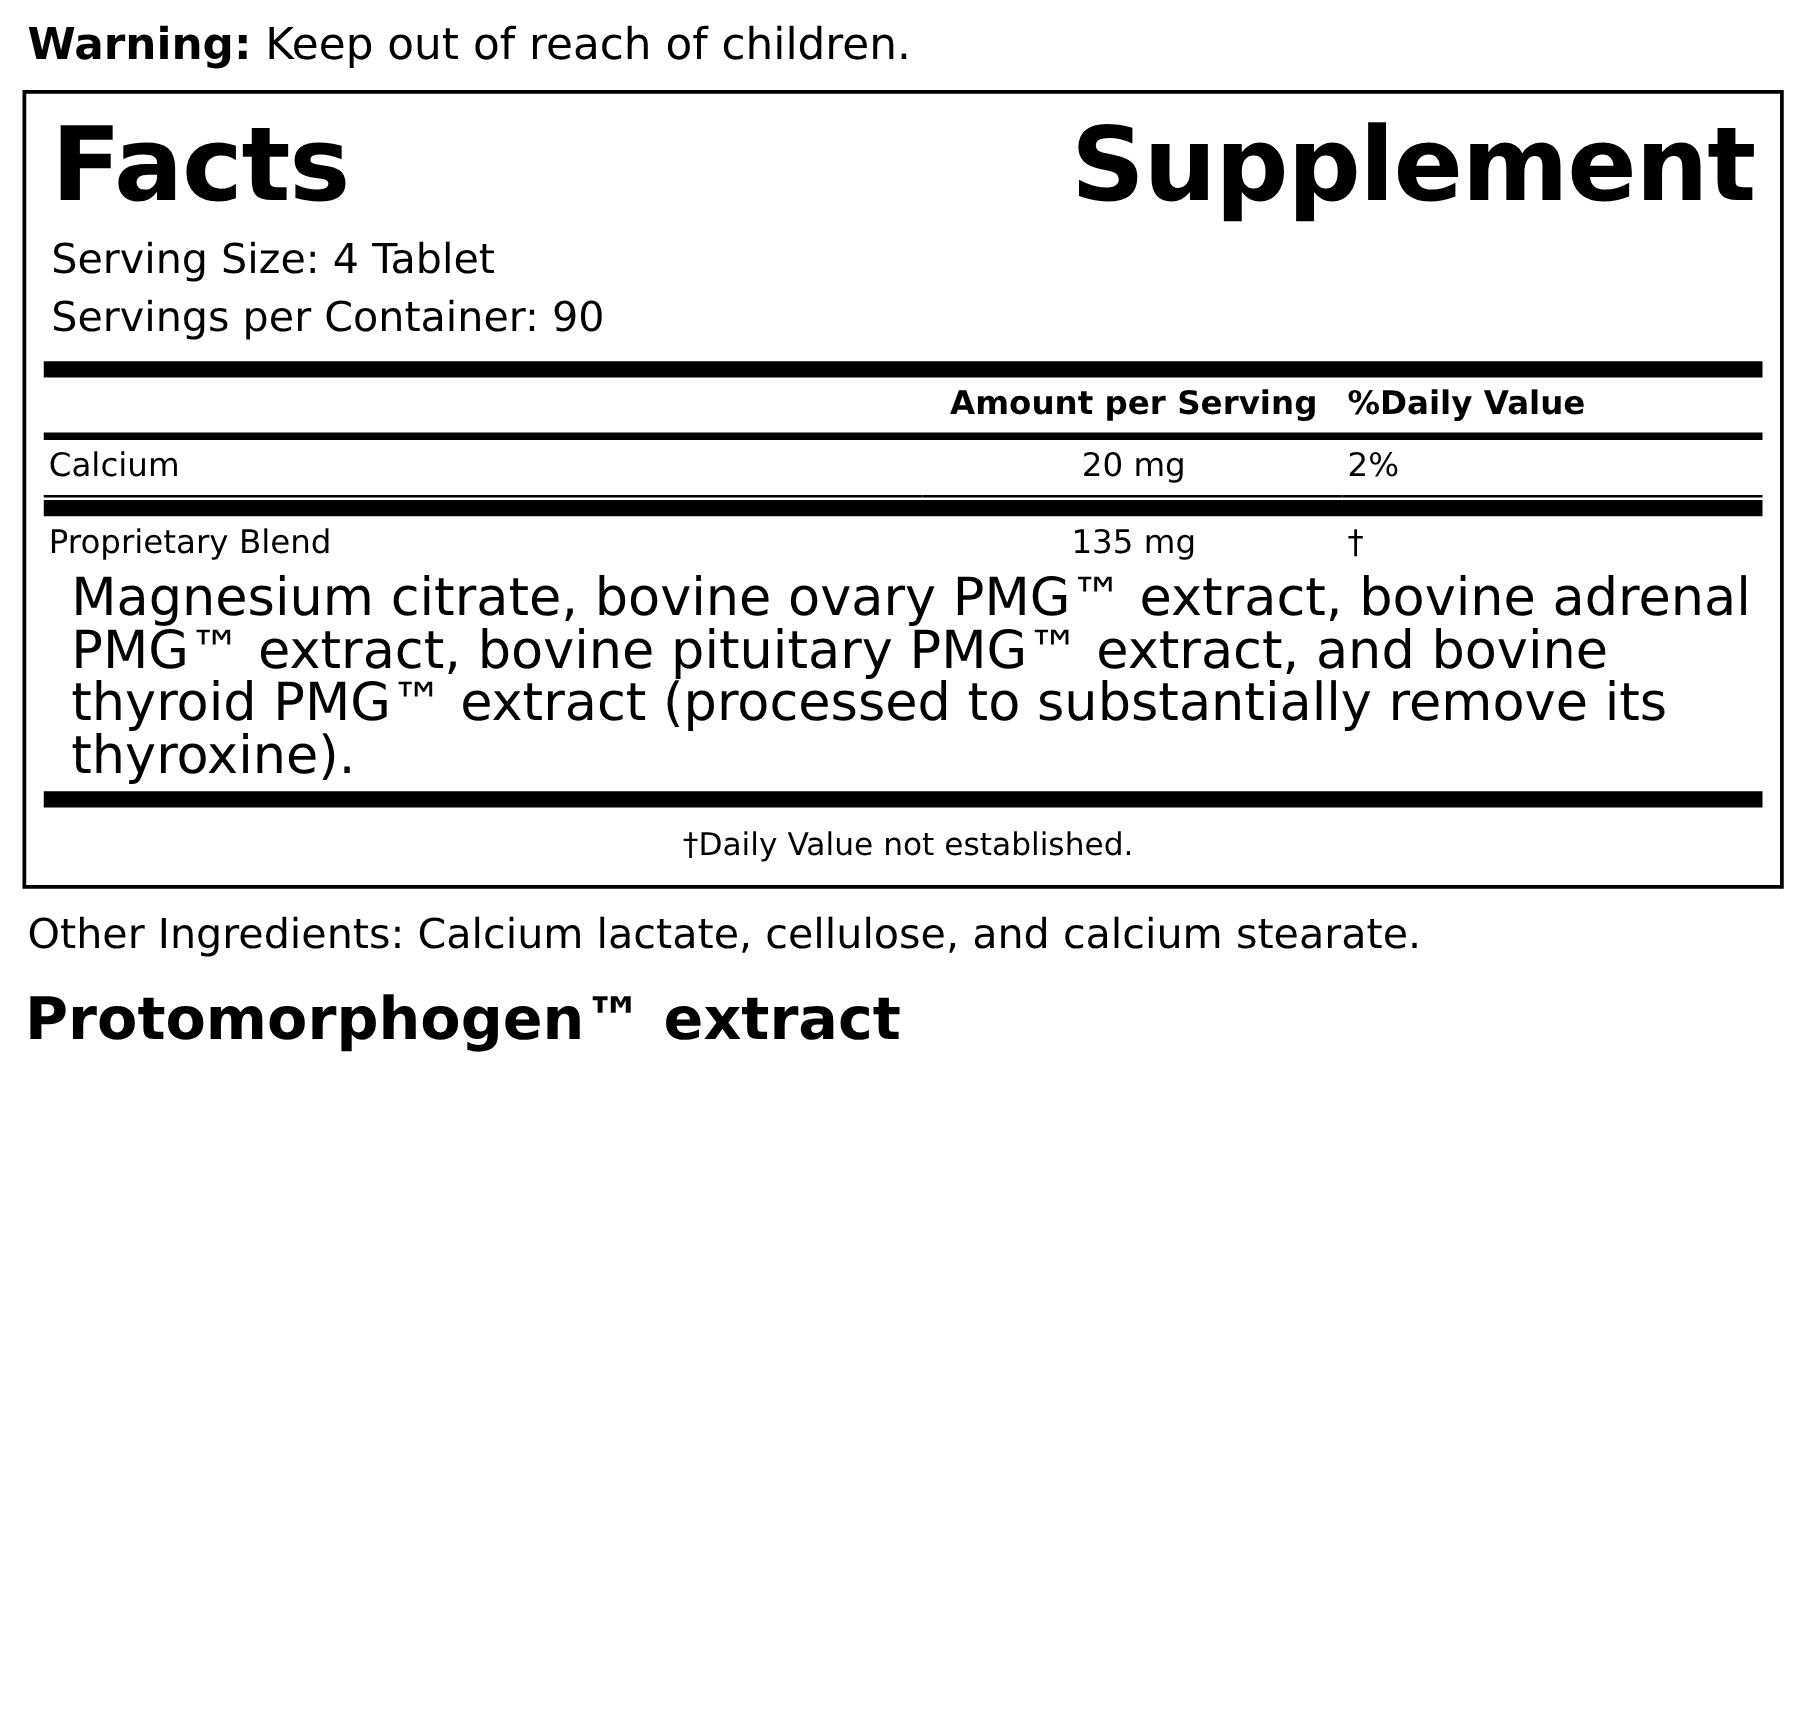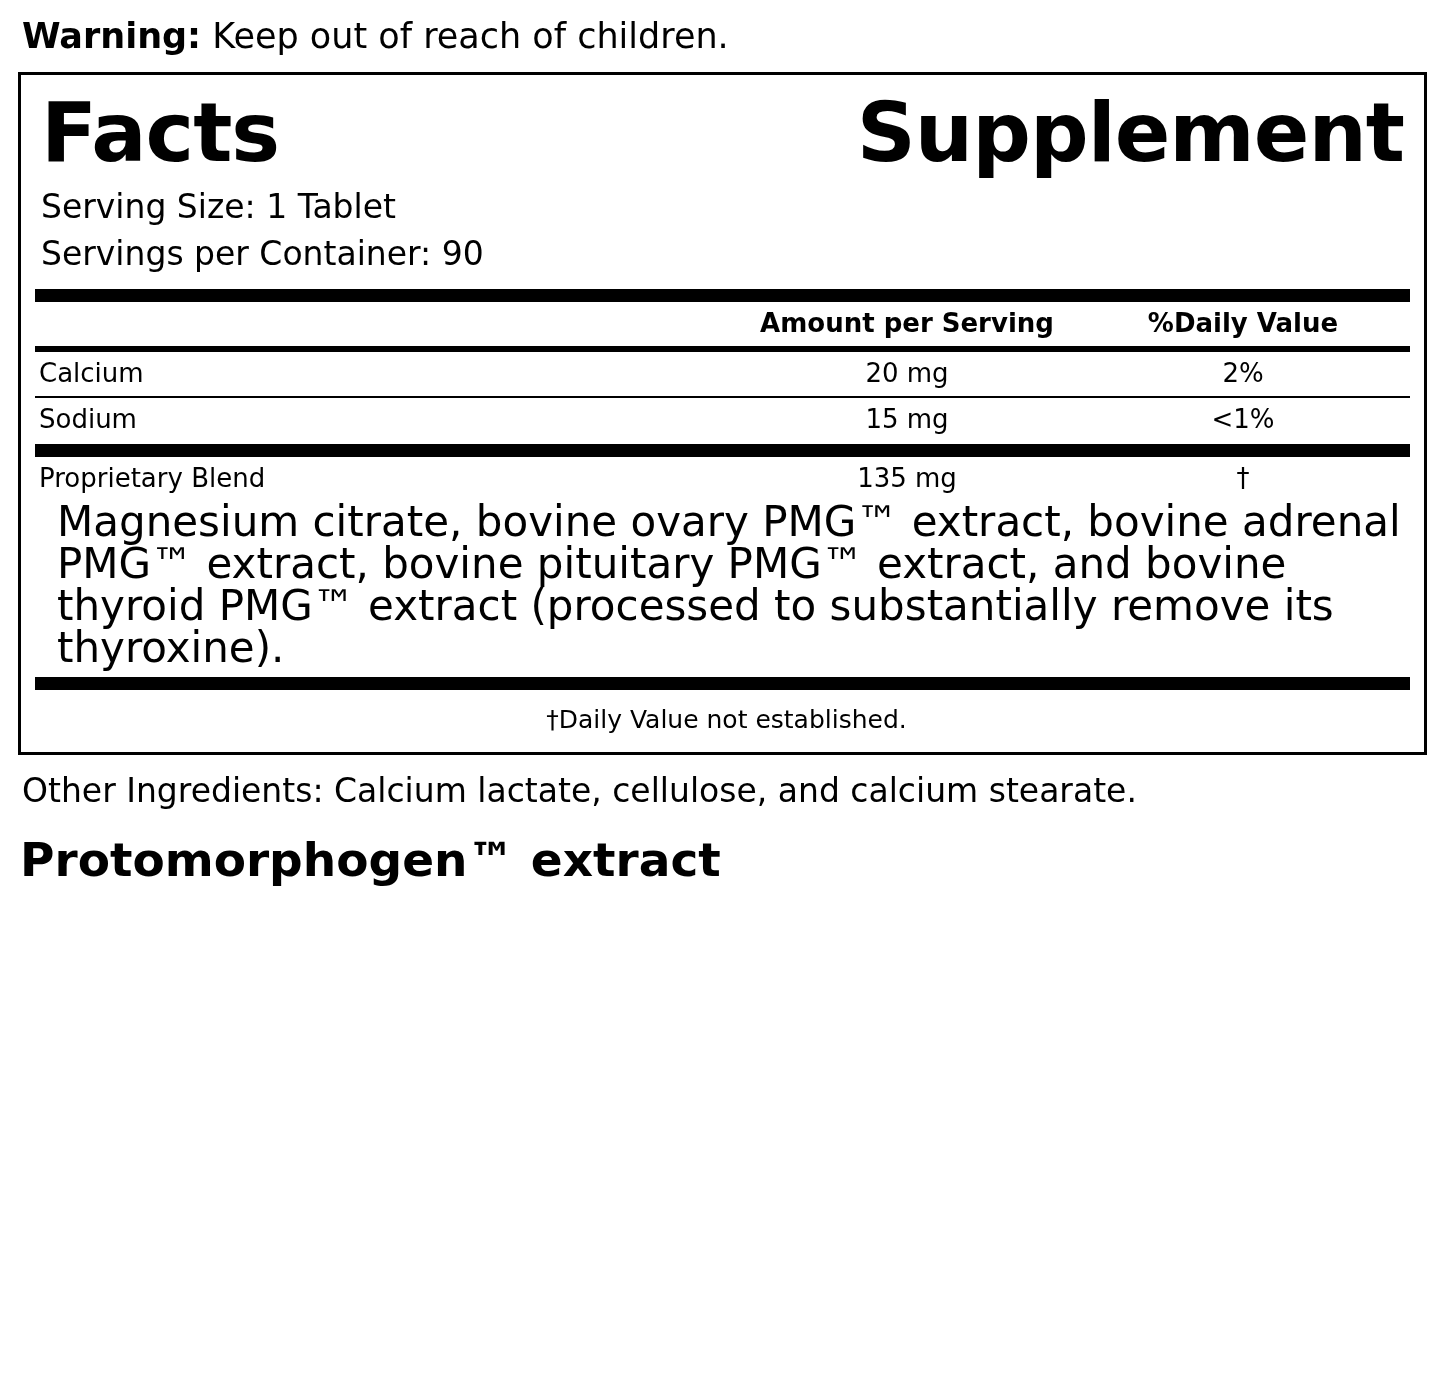--- a/index.html
+++ b/index.html
@@ -73,21 +73,21 @@
     width: 100%;
     border-collapse: collapse;
     font-size: 26px;
   }
   table.facts td {
     padding: 6px 2px 8px 4px;
     vertical-align: bottom;
   }
   .col-name   { text-align: left; }
   .col-amount { text-align: center; width: 330px; }
-  .col-dv     { text-align: center; width: 330px; }
+  .col-dv     { text-align: left; width: 330px; }
 
   .hdr td {
     font-weight: bold;
     padding-top: 10px;
     padding-bottom: 10px;
   }
   .row-sep td {
     border-bottom: 2px solid #000;
   }
 
@@ -133,21 +133,21 @@
   </div>
 
   <div class="panel">
 
     <div class="sf-title">
       <span>Facts</span>
       <span>Supplement</span>
     </div>
 
     <div class="serving-lines">
-      <div>Serving Size: 1 Tablet</div>
+      <div>Serving Size: 4 Tablet</div>
       <div>Servings per Container: 90</div>
     </div>
 
     <div class="rule-thick"></div>
 
     <table class="facts">
       <tbody>
           <tr class="hdr">
         <td class="col-name"></td>
         <td class="col-amount">Amount per Serving</td>
@@ -158,25 +158,20 @@
 
     <div class="rule-med"></div>
 
     <table class="facts">
       <tbody>
           <tr class="row-sep">
         <td class="col-name">Calcium</td>
         <td class="col-amount">20 mg</td>
         <td class="col-dv">2%</td>
       </tr>
-      <tr>
-        <td class="col-name">Sodium</td>
-        <td class="col-amount">15 mg</td>
-        <td class="col-dv">&lt;1%</td>
-      </tr>
     </tbody>
       </table>
 
     <div class="rule-thick" style="margin-top:2px"></div>
 
     <table class="facts">
       <tbody>
           <tr>
         <td class="col-name">Proprietary Blend</td>
         <td class="col-amount">135 mg</td>

